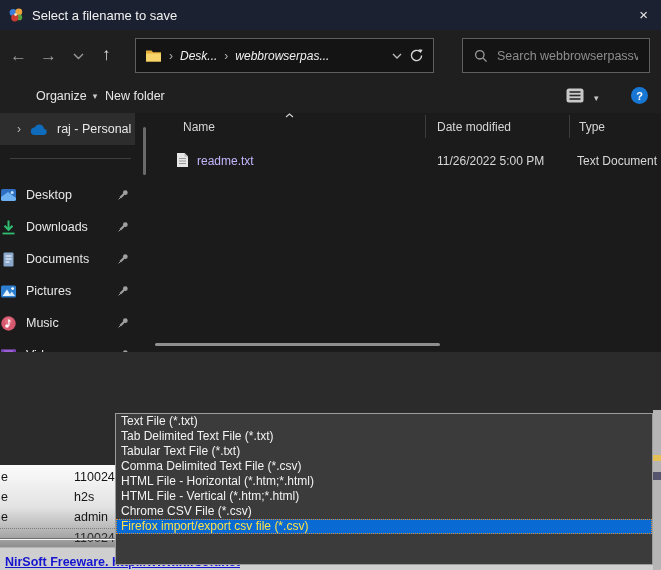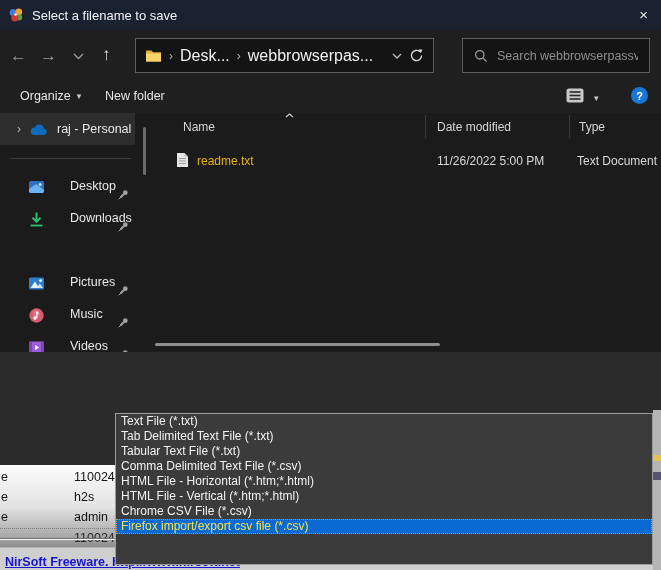--- a/index.html
+++ b/index.html
@@ -18,50 +18,50 @@
   .nav-glyph { position:absolute; color:#9a9a9a; font-size:17px; line-height:17px; }
   .nav-back { left:10px; top:47px; }
   .nav-fwd  { left:40px; top:47px; }
   .nav-chevron { position:absolute; left:73px; top:53px; }
   .nav-up { left:102px; top:46px; color:#e2e2e2; }
 
   .addressbar { position:absolute; left:135px; top:38px; width:299px; height:35px;
                 border:1px solid #5f5f5f; background:#141414; display:flex; align-items:center;
                 gap:7px; padding:0 9px; }
   .crumb-sep { color:#b0b0b0; font-size:12px; }
-  .crumb { color:#f0f0f0; font-size:16px; white-space:nowrap; }
+  .crumb { color:#f0f0f0; font-size:12px; white-space:nowrap;font-style:italic; }
   .addr-spacer { flex:1; }
 
   .searchbar { position:absolute; left:462px; top:38px; width:188px; height:35px;
                border:1px solid #5f5f5f; background:#141414; display:flex; align-items:center;
                gap:9px; padding:0 11px; }
   .search-ph { color:#8d8d8d; font-size:12.5px; white-space:nowrap; overflow:hidden; }
 
   
   .commandbar { position:absolute; left:0; top:82px; width:661px; height:31px; }
   .cmd-item { position:absolute; top:7px; display:flex; align-items:center; gap:6px;
               color:#e6e6e6; font-size:12.5px; }
-  .cmd-organize { left:20px; }
+  .cmd-organize { left:36px; }
   .cmd-newfolder { left:105px; }
   .caret { font-size:9px; color:#c9c9c9; }
   .view-btn { position:absolute; left:566px; top:6px; }
   .view-caret { position:absolute; left:594px; top:11px; }
   .help-btn { position:absolute; left:631px; top:5px; width:17px; height:17px; border-radius:50%;
               background:var(--help-blue,#1877d2); color:#fff; font-size:11px; font-weight:bold;
               display:flex; align-items:center; justify-content:center; }
 
   
   .main { position:absolute; left:0; top:113px; width:661px; height:239px; background:#1b1b1b; overflow:hidden; }
   .sb-selected { position:absolute; left:0; top:0; width:135px; height:32px; background:#2d2d2d;
                  display:flex; align-items:center; gap:9px; padding-left:17px; }
   .sb-expand { color:#b8b8b8; font-size:12px; }
   .sb-sep { position:absolute; left:10px; top:45px; width:121px; height:1px; background:#3e3e3e; }
   .sb-scroll { position:absolute; left:143px; top:14px; width:3px; height:48px; background:#6a6a6a; border-radius:2px; }
-  .sb-item { position:absolute; left:0; width:135px; height:32px; display:flex; align-items:flex-start;
-             gap:25px; padding-left:28px; }
+  .sb-item { position:absolute; left:0; width:135px; height:32px; display:flex; align-items:center;
+             gap:9px; }
   .sb-label { color:#e8e8e8; font-size:12.5px; white-space:nowrap; }
   .pin { position:absolute; right:6px; top:10px; }
 
   .filelist { position:absolute; left:152px; top:0; width:509px; height:239px; }
   .col-head { position:absolute; top:7px; color:#d6d6d6; font-size:12px; }
   .col-sep { position:absolute; top:2px; width:1px; height:23px; background:#3c3c3c; }
   .sort-caret { position:absolute; left:133px; top:0; }
   .file-row-text { position:absolute; top:41px; font-size:12px; }
   .hscroll { position:absolute; left:3px; top:230px; width:285px; height:3px; background:#8f8f8f; border-radius:2px; }
 
@@ -219,20 +219,38 @@
       <span class="sb-label">Downloads</span>
       <span class="pin">
         <svg width="12" height="12" viewBox="0 0 12 12">
           <circle cx="8.3" cy="3.7" r="2.4" fill="#a0a0a0"></circle>
           <line x1="3.2" y1="8.8" x2="7" y2="5" stroke="#a0a0a0" stroke-width="2"></line>
           <line x1="1.6" y1="10.4" x2="3.6" y2="8.4" stroke="#a0a0a0" stroke-width="1"></line>
         </svg>
       </span>
     </div>
 
+    <div class="sb-item" style="top:130px">
+      <span>
+        <svg width="17" height="17" viewBox="0 0 17 17">
+          <rect x="3.5" y="1.5" width="10" height="14" rx="1.2" fill="#89a8cc"></rect>
+          <line x1="5.5" y1="5" x2="11.5" y2="5" stroke="#eef3f8" stroke-width="1.2"></line>
+          <line x1="5.5" y1="8" x2="11.5" y2="8" stroke="#eef3f8" stroke-width="1.2"></line>
+          <line x1="5.5" y1="11" x2="9.5" y2="11" stroke="#eef3f8" stroke-width="1.2"></line>
+        </svg>
+      </span>
+      <span class="sb-label">Documents</span>
+      <span class="pin">
+        <svg width="12" height="12" viewBox="0 0 12 12">
+          <circle cx="8.3" cy="3.7" r="2.4" fill="#a0a0a0"></circle>
+          <line x1="3.2" y1="8.8" x2="7" y2="5" stroke="#a0a0a0" stroke-width="2"></line>
+          <line x1="1.6" y1="10.4" x2="3.6" y2="8.4" stroke="#a0a0a0" stroke-width="1"></line>
+        </svg>
+      </span>
+    </div>
 
     <div class="sb-item" style="top:162px">
       <span>
         <svg width="17" height="17" viewBox="0 0 17 17">
           <rect x="1" y="2.5" width="15" height="12" rx="1.6" fill="#2e7fd0"></rect>
           <polygon points="2.5,13 7,6.5 11,13" fill="#eaf4ff"></polygon>
           <polygon points="8.5,13 11.8,8.5 15,13" fill="#cfe6fb"></polygon>
           <circle cx="12.6" cy="5.6" r="1.4" fill="#ffffff"></circle>
         </svg>
       </span>
@@ -300,21 +318,21 @@
       <div>
         <span style="position:absolute; left:24px; top:39px;">
           <svg width="13" height="16" viewBox="0 0 13 16">
             <path d="M1 1 h7.5 l3.5 3.5 v10.5 h-11 Z" fill="#e6e6e6"></path>
             <path d="M8.5 1 l3.5 3.5 h-3.5 Z" fill="#bdbdbd"></path>
             <line x1="3" y1="6.5" x2="10" y2="6.5" stroke="#9a9a9a" stroke-width="1"></line>
             <line x1="3" y1="9" x2="10" y2="9" stroke="#9a9a9a" stroke-width="1"></line>
             <line x1="3" y1="11.5" x2="10" y2="11.5" stroke="#9a9a9a" stroke-width="1"></line>
           </svg>
         </span>
-        <span class="file-row-text" style="left:45px; color:#eab308;">readme.txt</span>
+        <span class="file-row-text" style="left:45px; color:#c4b5fd;">readme.txt</span>
         <span class="file-row-text" style="left:285px; color:#d8d8d8;">11/26/2022 5:00 PM</span>
         <span class="file-row-text" style="left:425px; color:#d8d8d8;">Text Document</span>
       </div>
 
       <div class="hscroll"></div>
     </div>
   </div>
 
   <div class="footer">
     

